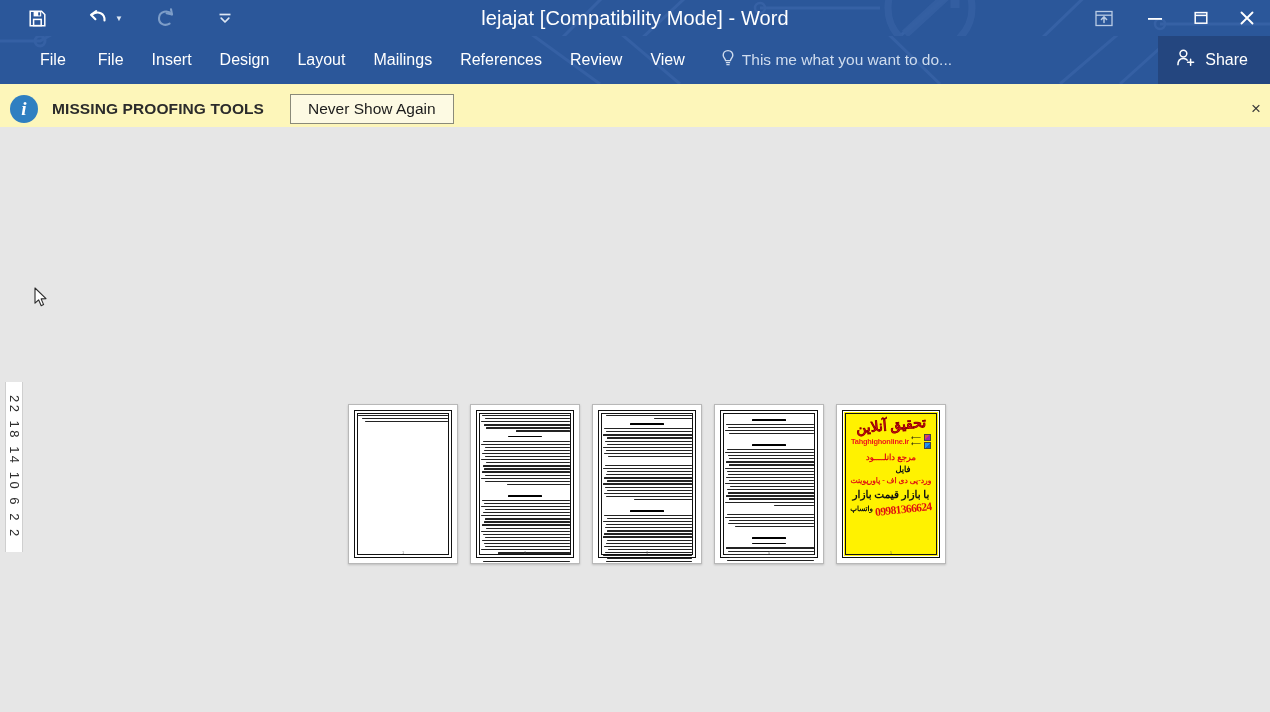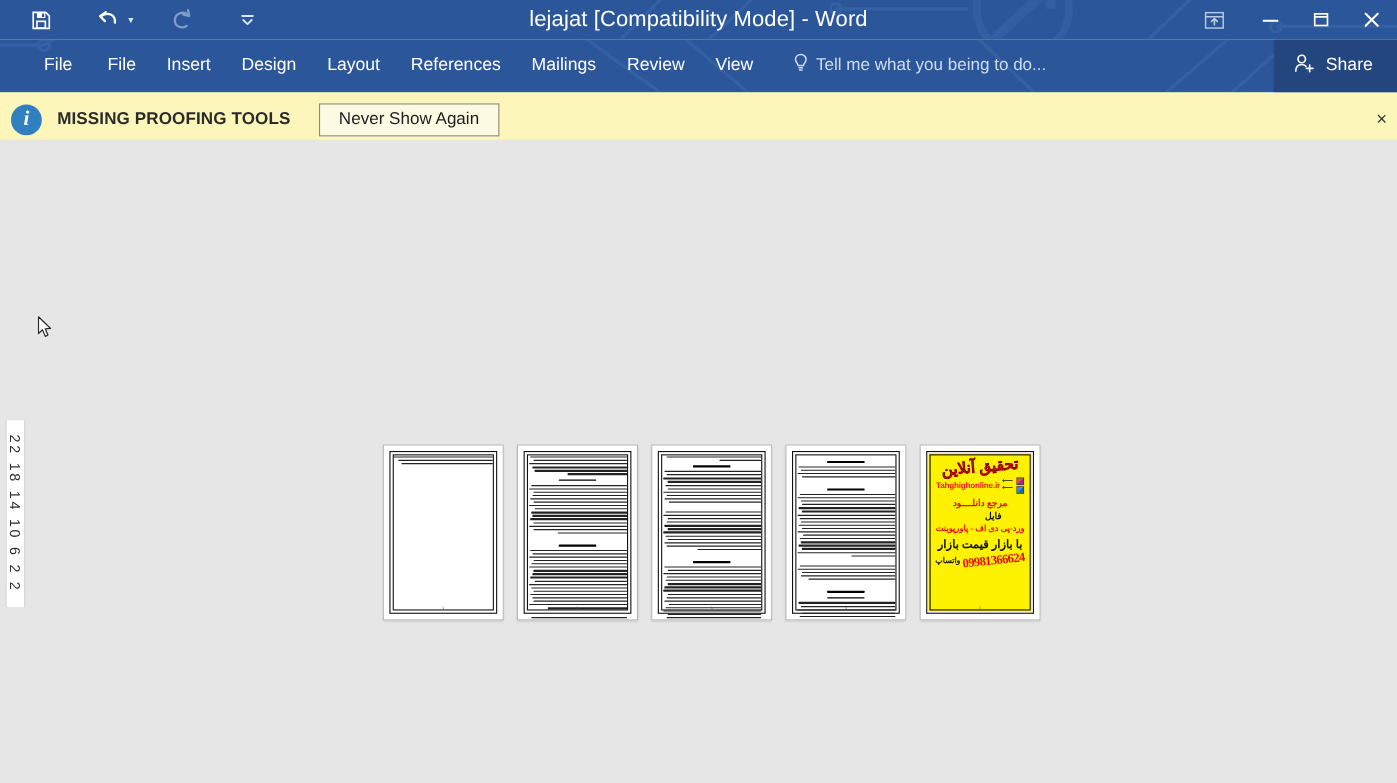--- a/index.html
+++ b/index.html
@@ -459,34 +459,34 @@
       <circle cx="40" cy="5" r="5"></circle>
     </g>
   </svg>
 
   <div class="tabs">
     <div class="tab first">File</div>
     <div class="tab">File</div>
     <div class="tab">Insert</div>
     <div class="tab">Design</div>
     <div class="tab">Layout</div>
+    <div class="tab">Mailings</div>
     <div class="tab">References</div>
-    <div class="tab">Mailings</div>
     <div class="tab">Review</div>
     <div class="tab">View</div>
   </div>
 
   <div id="tellme">
     <span>
       <svg width="14" height="19" viewBox="0 0 14 19" fill="none" stroke="#cfdcee" stroke-width="1.4">
         <path d="M7 1.6 C3.9 1.6 2.2 3.9 2.2 6.2 C2.2 8.3 4.1 9.5 4.6 11.6 h4.8 C9.9 9.5 11.8 8.3 11.8 6.2 C11.8 3.9 10.1 1.6 7 1.6 Z"></path>
         <path d="M4.9 13.6 h4.2 M5.4 15.6 h3.2"></path>
       </svg>
     </span>
-    <span>Tell me what you being to do...</span>
+    <span>This me what you want to do...</span>
   </div>
 
   <div id="share-btn">
     <span>
       <svg width="21" height="20" viewBox="0 0 21 20" fill="none" stroke="#fff" stroke-width="1.5">
         <circle cx="7.4" cy="5.6" r="3.4"></circle>
         <path d="M1.9 17.2 C1.9 12.6, 4.3 10.6, 7.4 10.6 C9.2 10.6, 10.7 11.3, 11.7 12.6"></path>
         <path d="M14.6 11.2 v6 M11.6 14.2 h6" stroke-linecap="round"></path>
       </svg>
     </span>

